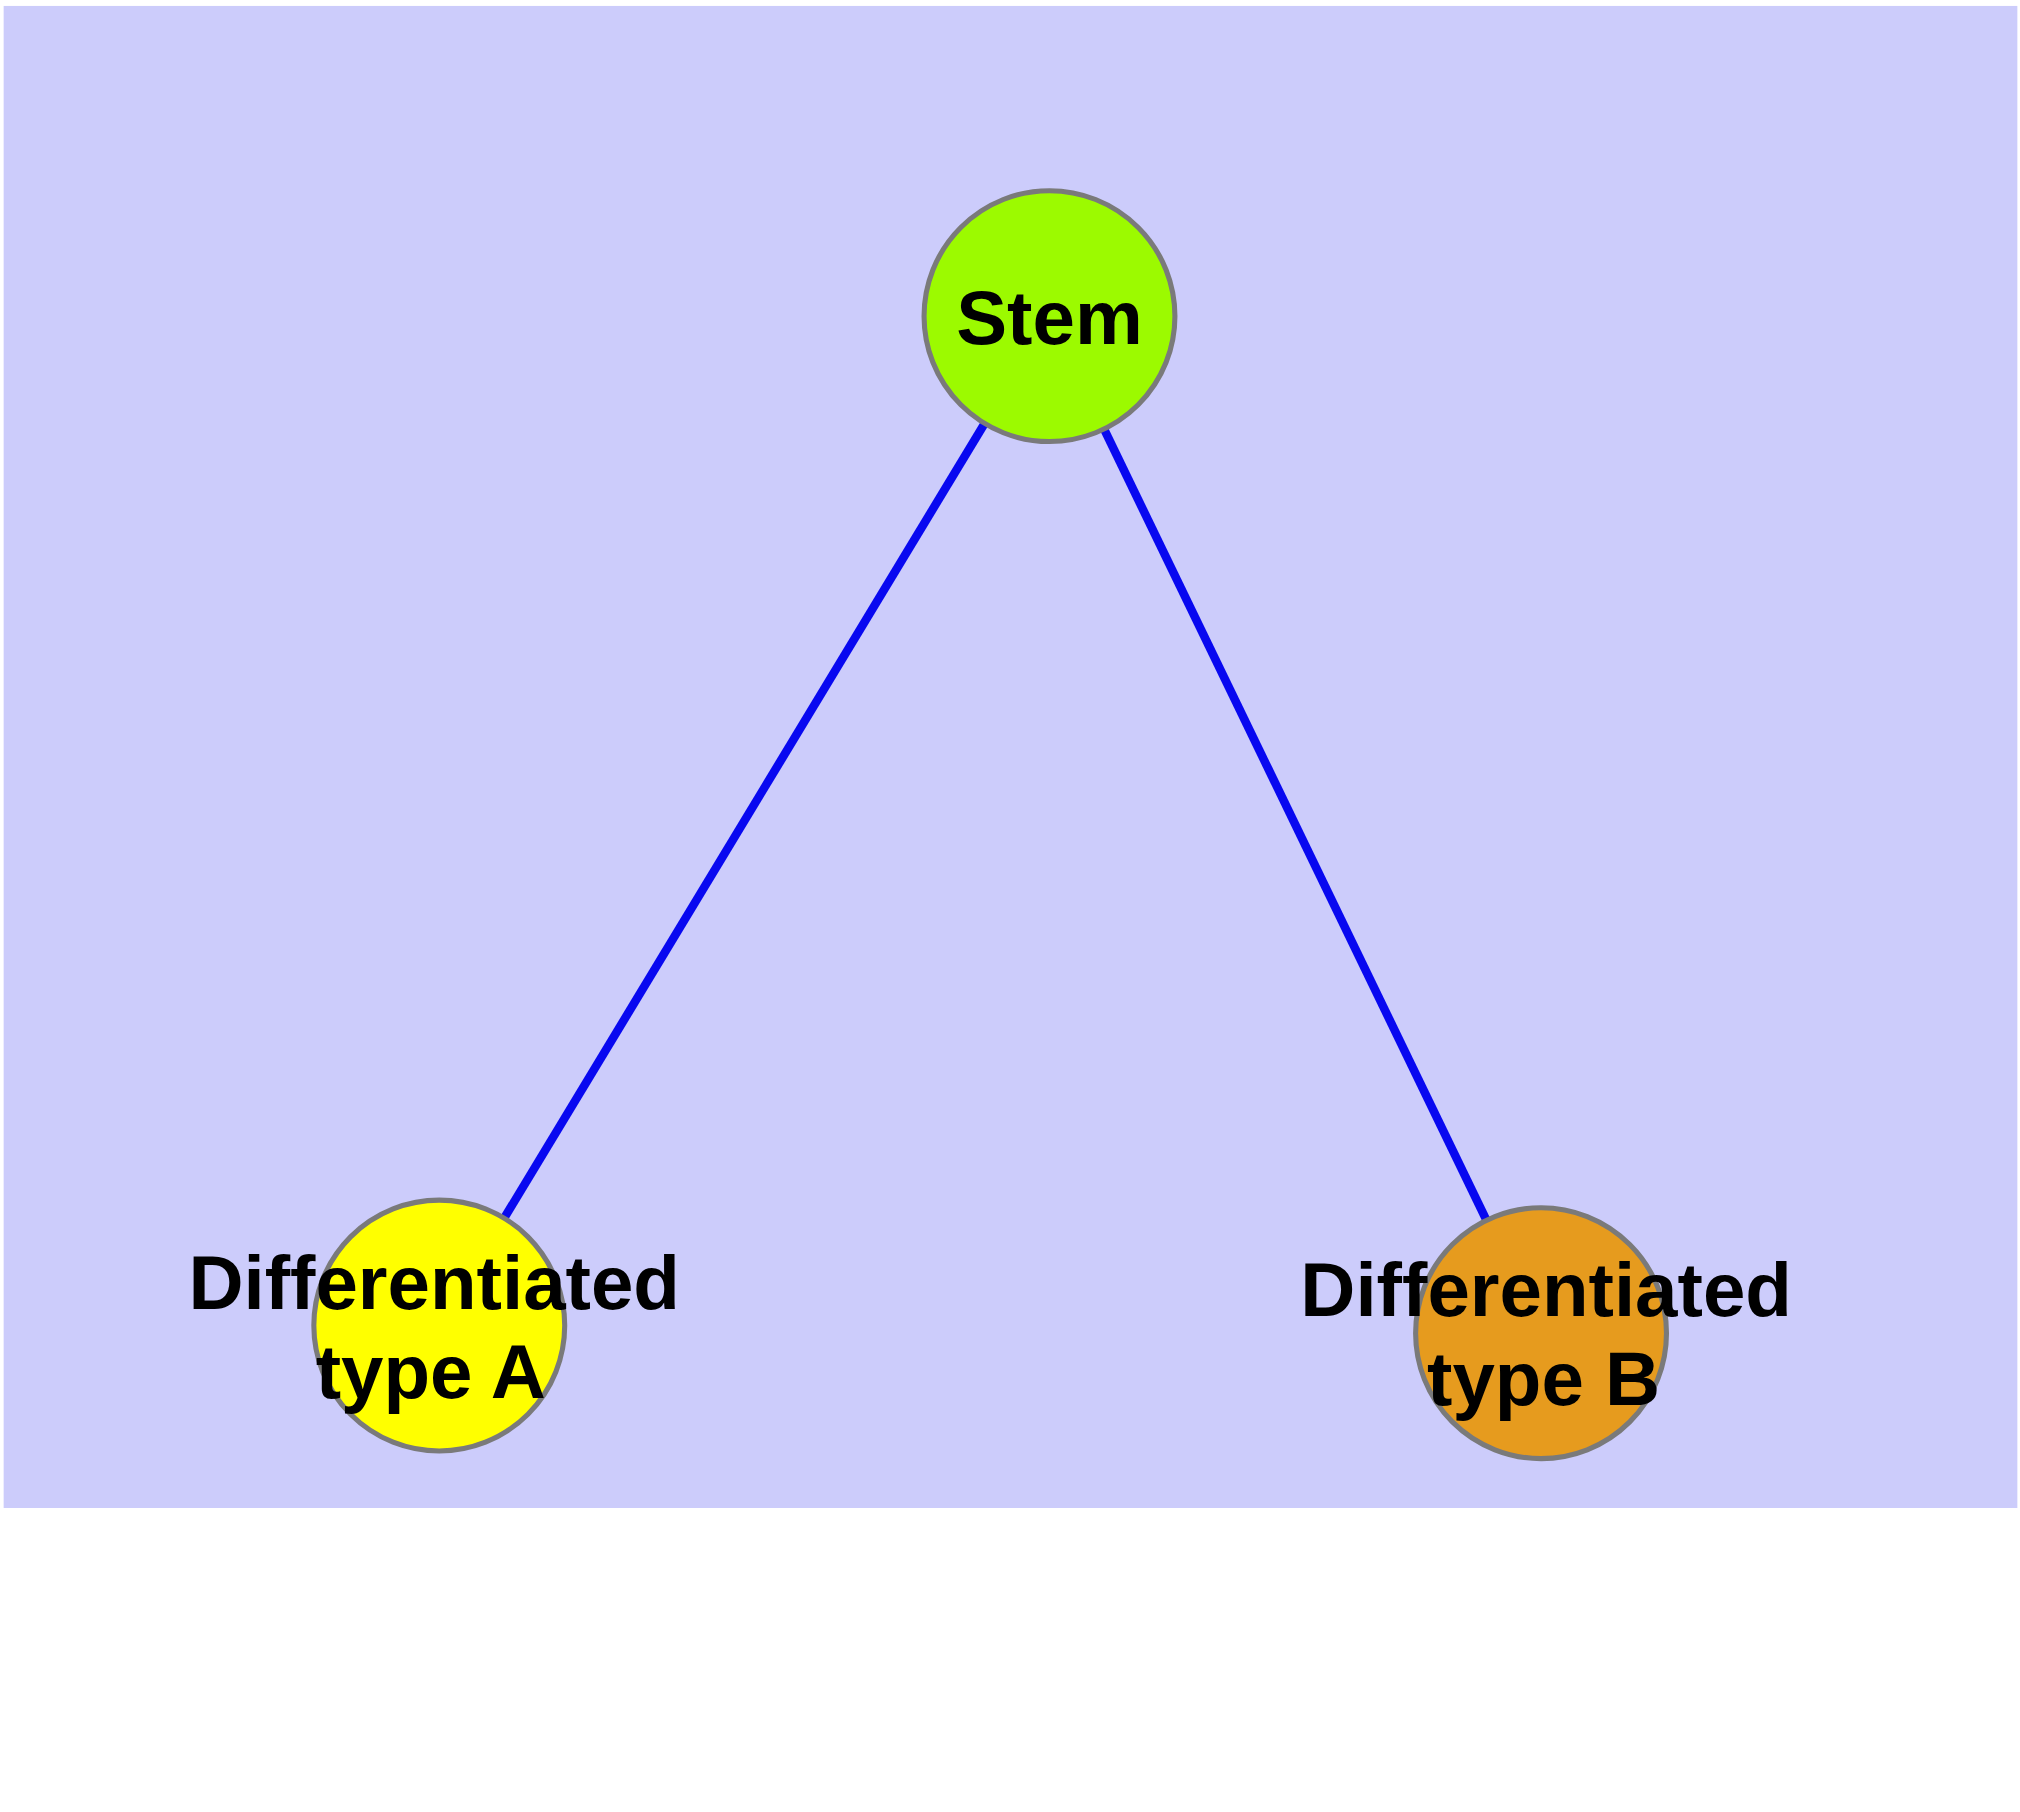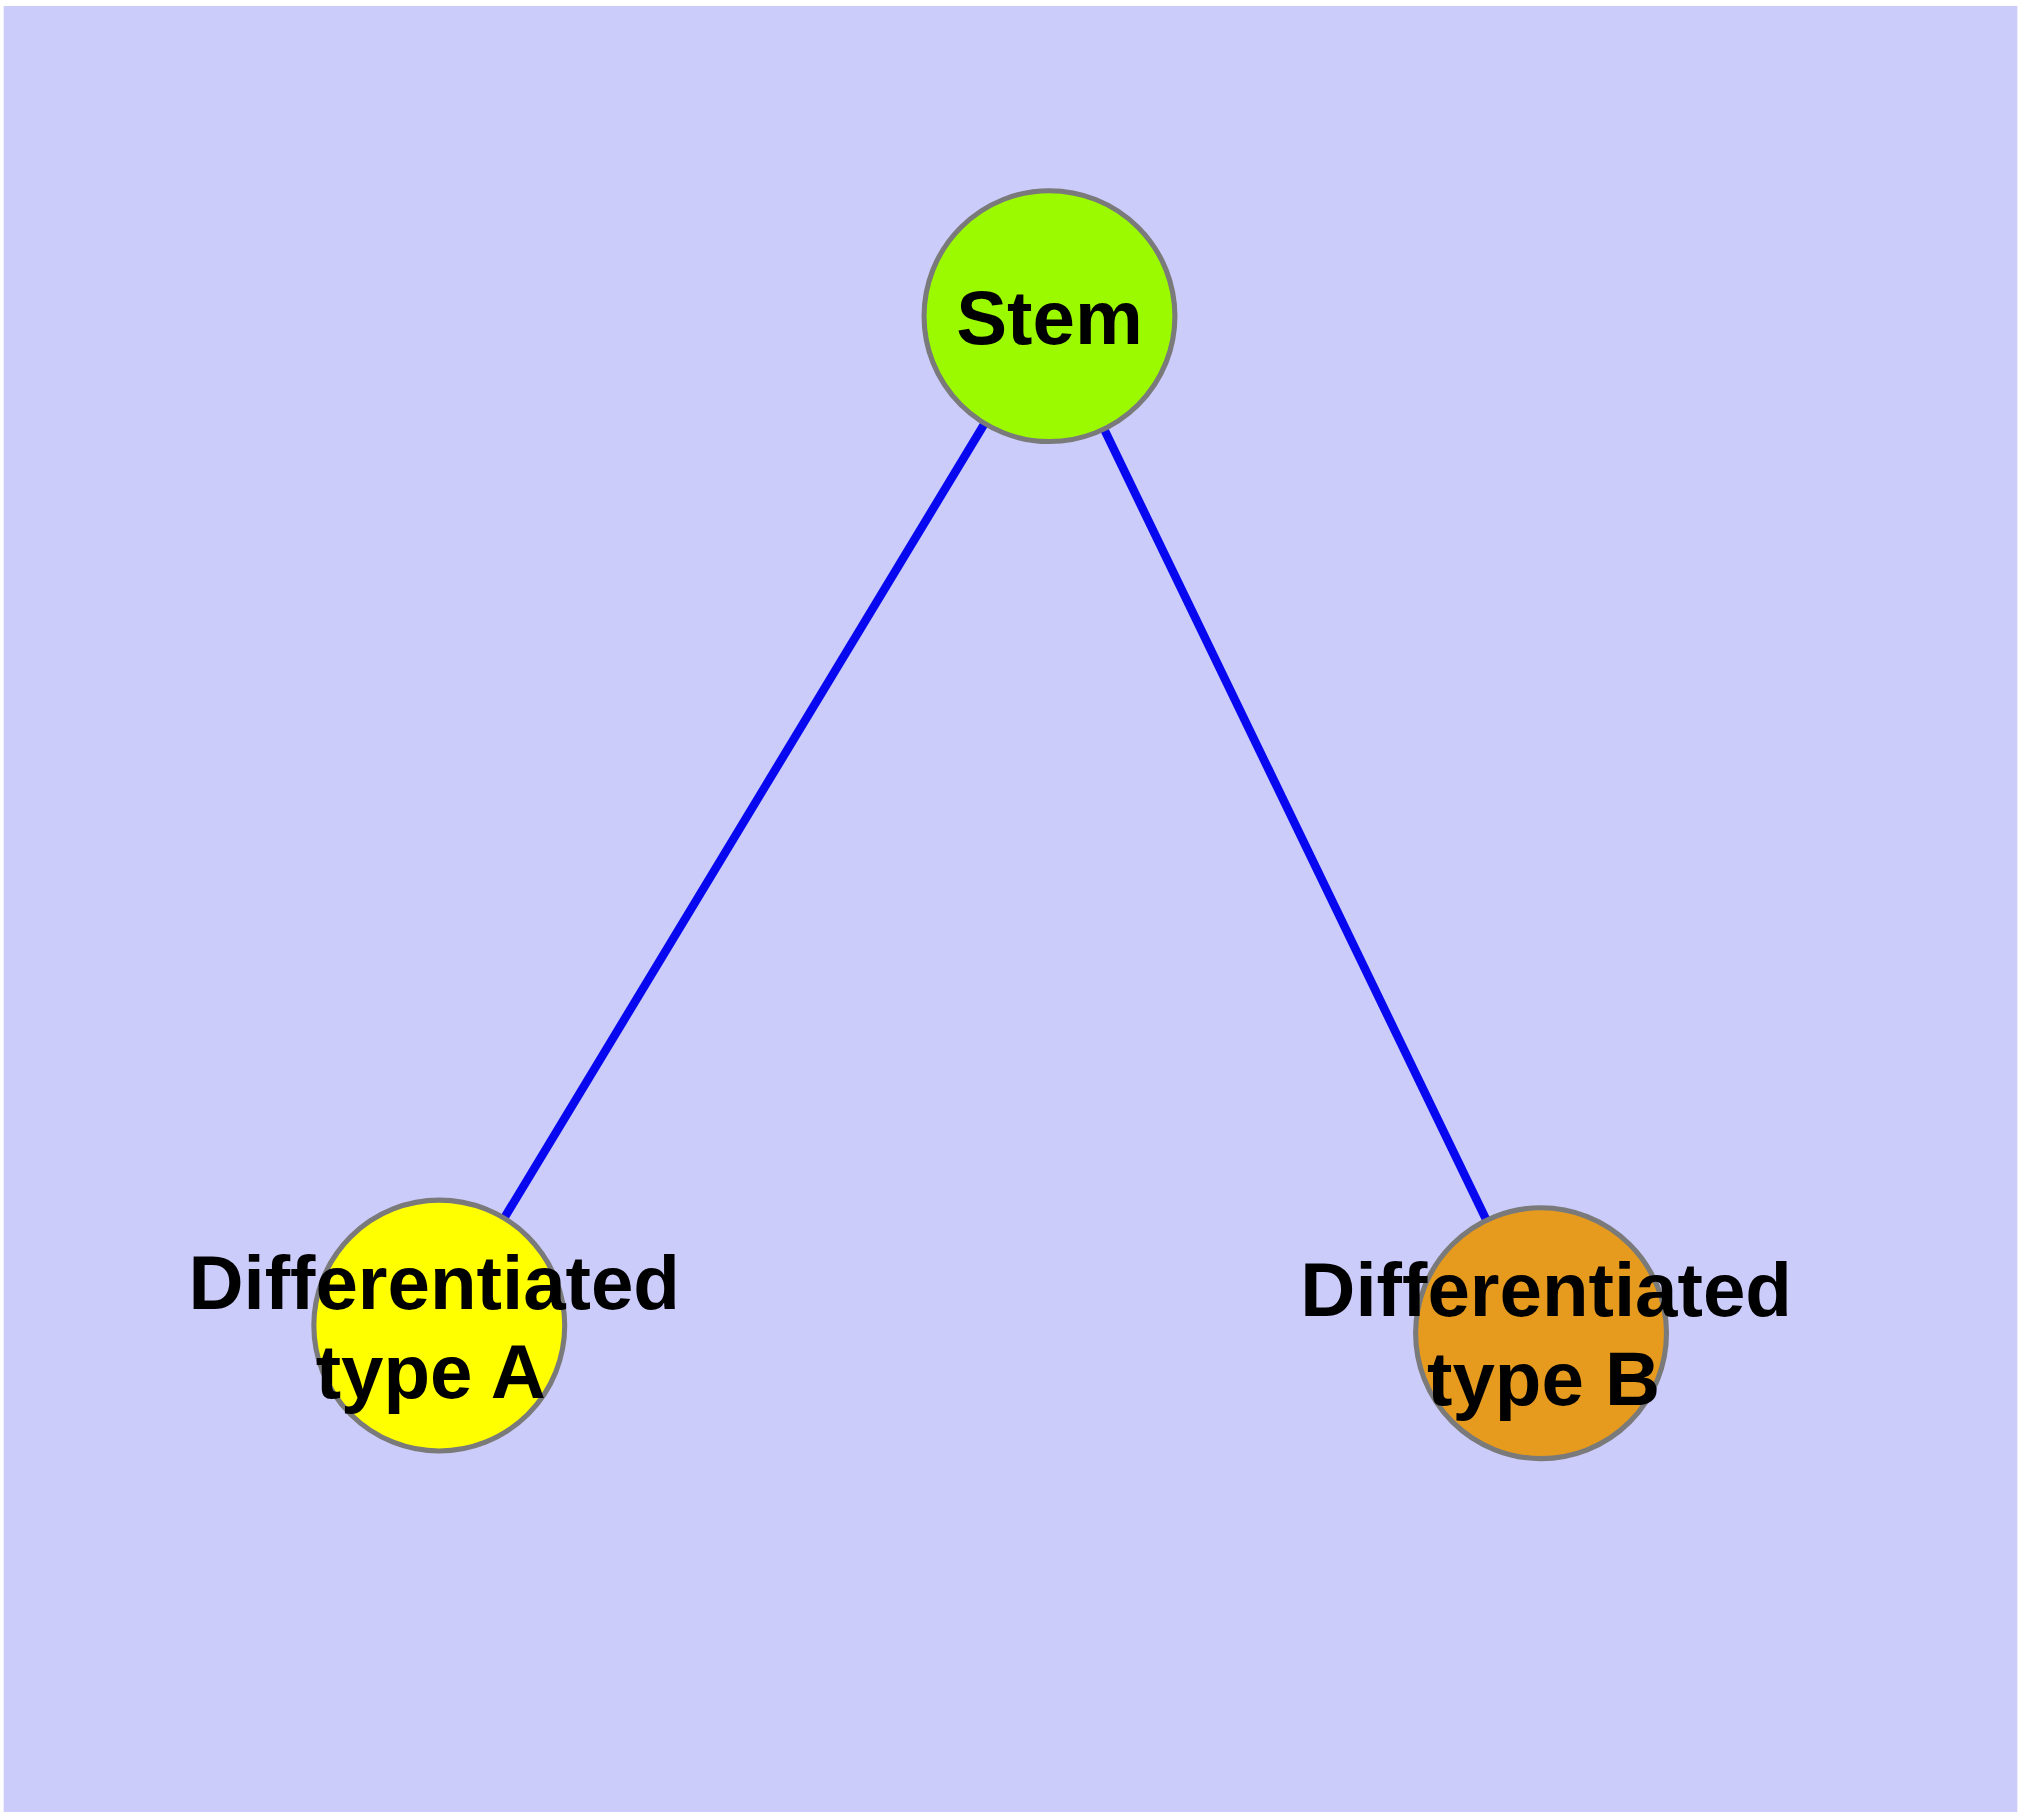--- a/index.html
+++ b/index.html
@@ -3,21 +3,21 @@
 <meta charset="utf-8">
 <style>
   html, body {
     margin: 0;
     padding: 0;
     background: #ffffff;
   }
   .stage {
     position: relative;
     width: 2021px;
-    height: 1812px;
+    height: 1508px;
   }
   svg {
     display: block;
     width: 2021px;
     height: 1812px;
   }
   .node-label {
     font-family: "Liberation Sans", sans-serif;
     font-weight: bold;
     font-size: 90px;

